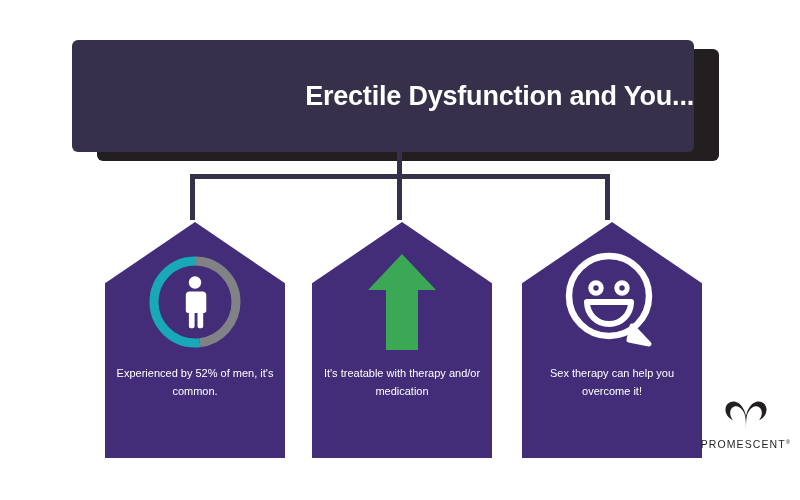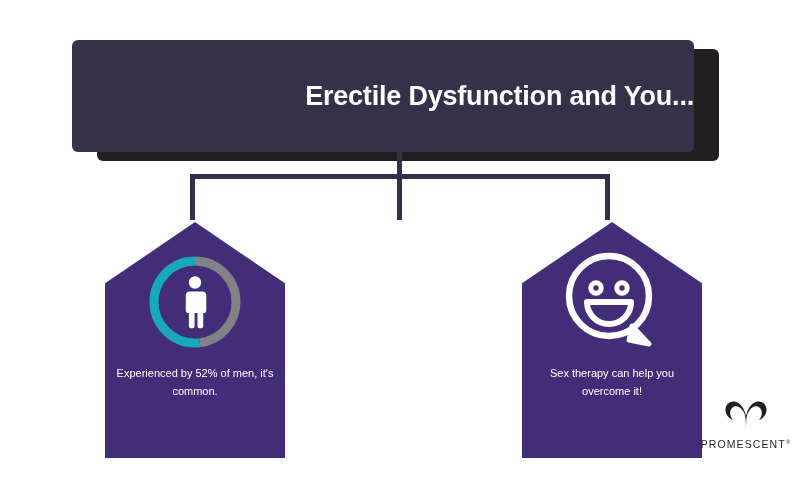--- a/index.html
+++ b/index.html
@@ -172,20 +172,28 @@
         <circle cx="52" cy="32.5" r="6.2" fill="#ffffff"></circle>
         <path d="M44.3 41.5h15.4c2.0 0 3.6 1.6 3.6 3.6v15.6c0 1.2-1.0 2.2-2.2 2.2h-0.9v13.4
                  c0 1.1-0.9 2.0-2.0 2.0h-1.7c-1.1 0-2.0-0.9-2.0-2.0V62.9h-2.9v13.4
                  c0 1.1-0.9 2.0-2.0 2.0h-1.7c-1.1 0-2.0-0.9-2.0-2.0V62.9h-0.9
                  c-1.2 0-2.2-1.0-2.2-2.2V45.1c0-2.0 1.6-3.6 3.5-3.6z" fill="#ffffff"></path>
       </svg>
     </div>
     <div class="card-caption">Experienced by 52% of men, it's common.</div>
   </div>
 
+  <div class="card card-2">
+    <div class="card-icon">
+      <svg width="74" height="104" viewBox="0 0 74 104" aria-hidden="true">
+        <path d="M37 4 L71 40 L53 40 L53 100 L21 100 L21 40 L3 40 Z" fill="#3aa855"></path>
+      </svg>
+    </div>
+    <div class="card-caption">It's treatable with therapy and/or medication</div>
+  </div>
 
   <div class="card card-3">
     <div class="card-icon">
       <svg width="106" height="104" viewBox="0 0 106 104" aria-hidden="true">
 
         <circle cx="50" cy="46" r="40" fill="none" stroke="#ffffff" stroke-width="6.5"></circle>
 
         <path d="M73 76 L90 94 L70 90 Z" fill="#ffffff" stroke="#ffffff" stroke-width="5" stroke-linejoin="round"></path>
 
         <path d="M64 72 L82 86 L70 88 Z" fill="#432d79" opacity="0"></path>

